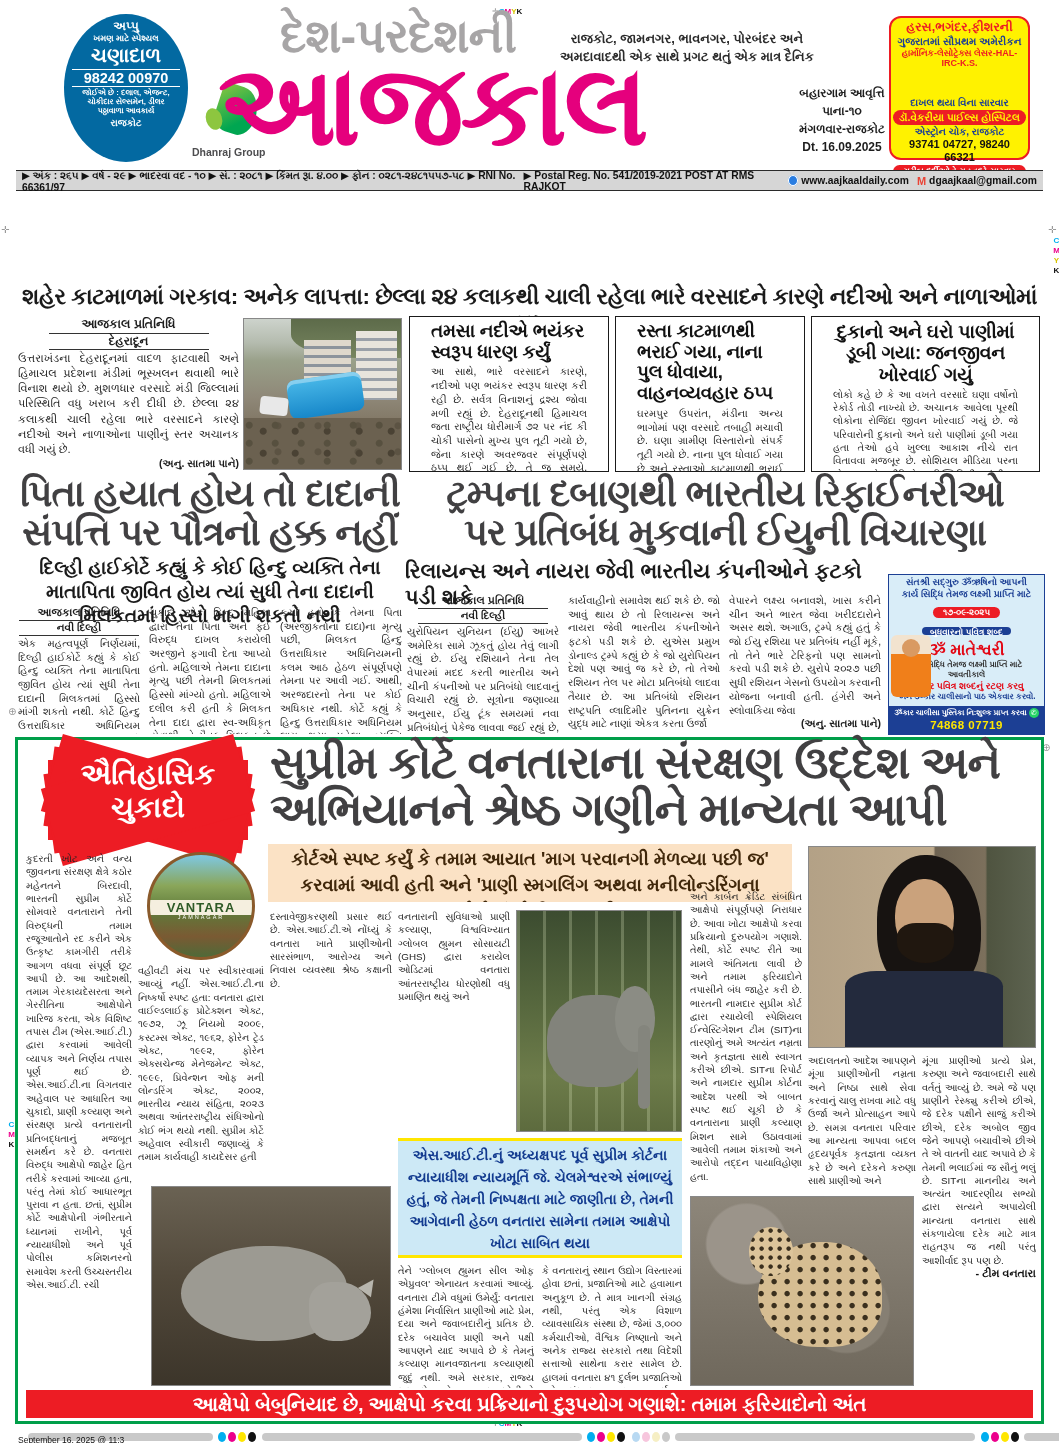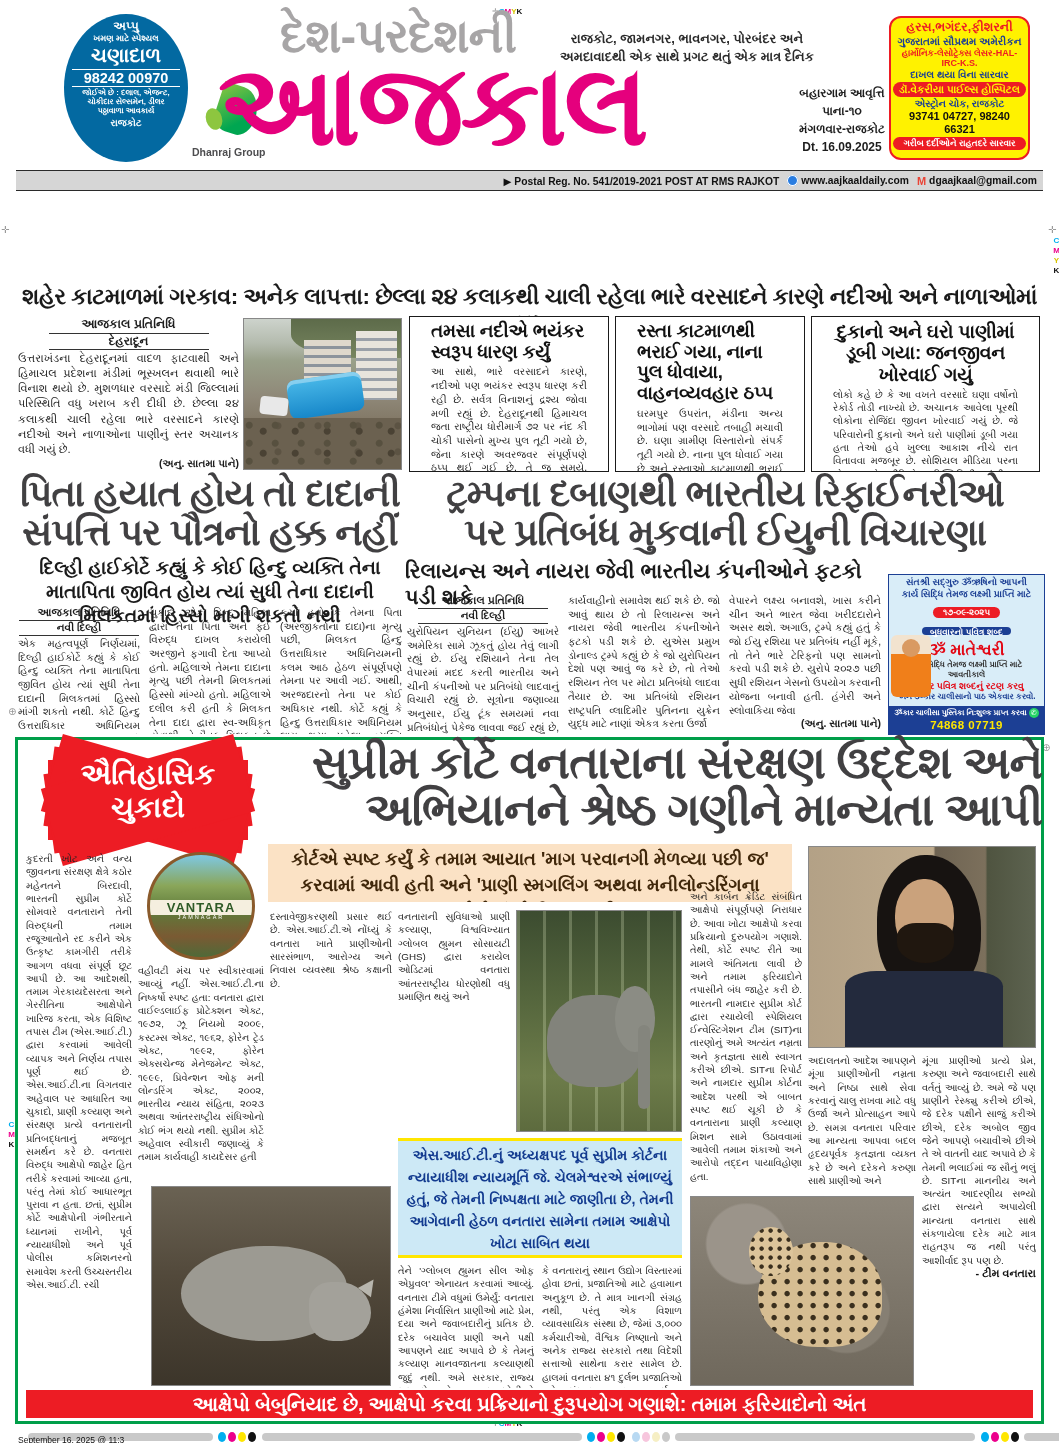--- a/index.html
+++ b/index.html
@@ -101,21 +101,21 @@
   .guruad .foot{position:absolute;left:0;bottom:0;width:100%;background:#1c3f94;color:#fff;font-size:7.6px;font-weight:700;padding:2px 1px;box-sizing:border-box;}
   .guruad .foot .ph{color:#ffe600;font-size:11.5px;font-weight:800;letter-spacing:.5px;}
   .wicon{display:inline-block;width:10px;height:10px;background:#25d366;border-radius:50%;color:#fff;font-size:7px;line-height:10px;}
   .guruimg{position:absolute;left:2px;top:60px;width:40px;height:62px;background:linear-gradient(180deg,#f2e3cf 30%,#f07f1a 31%);border-radius:6px;}
   .guruimg::before{content:"";position:absolute;left:11px;top:4px;width:18px;height:18px;background:#d99a62;border-radius:50%;}
   
   .vbox{left:15px;top:737px;width:1029px;height:687px;border:3px solid #009e49;box-sizing:border-box;background:#fff;}
   .burst{left:6px;top:4px;width:248px;height:112px;}
   .burst .sq{position:absolute;left:24px;top:16px;width:200px;height:80px;background:#ed1c24;}
   .burst .t{position:absolute;left:0;top:14px;width:100%;text-align:center;color:#fff;font-weight:800;font-size:29px;line-height:1.15;}
-  .vhead{left:252px;top:0px;width:772px;font-size:45px;font-weight:800;color:#414042;text-align:right;letter-spacing:-1px;line-height:1.04;}
+  .vhead{left:252px;top:0px;width:772px;font-size:45px;font-weight:800;color:#414042;text-align:left;letter-spacing:-1px;line-height:1.04;}
   .quote{left:250px;top:104px;width:524px;height:58px;background:#fbe2c5;color:#40270a;font-weight:800;font-size:18px;
          text-align:center;line-height:1.45;box-sizing:border-box;padding:2px 8px;}
   .vtxt{font-size:9.8px;line-height:1.36;color:#222;}
   .vlogo{width:108px;height:108px;margin:0 auto 4px;border-radius:50%;border:3px solid #8a5a2b;box-sizing:border-box;position:relative;
          background:linear-gradient(180deg,#7ec8e3 0%,#8aa65a 30%,#5f7a3a 55%,#7a5a33 80%,#4f6a38 100%);overflow:hidden;}
   .vlogo .band{position:absolute;left:0;top:44%;width:100%;background:#f5efdf;color:#2e5a27;font-weight:800;font-size:13px;text-align:center;letter-spacing:1px;}
   .vlogo .sub{position:absolute;left:0;top:58%;width:100%;color:#fff;font-size:5.5px;text-align:center;letter-spacing:2px;}
   .capbox{background:#cde9f6;border-top:3px solid #ffe600;border-bottom:3px solid #ffe600;color:#123a8f;font-weight:800;
           font-size:14.2px;line-height:1.55;text-align:center;box-sizing:border-box;padding:3px 4px;}
   .vsig{font-weight:800;font-size:11px;text-align:right;color:#111;}
@@ -171,28 +171,29 @@
     <div>બહારગામ આવૃત્તિ</div>
     <div>પાના-૧૦</div>
     <div class="xb">મંગળવાર-રાજકોટ</div>
     <div class="xb">Dt. 16.09.2025</div>
   </div>
 
   <div class="abs pilesad">
     <div class="r">હરસ,ભગંદર,ફીશરની</div>
     <div class="bl">ગુજરાતમાં સૌપ્રથમ અમેરીકન</div>
     <div class="r2">હાર્મોનિક-લેસોટ્રેક્સ લેસર-HAL-IRC-K.S.</div>
-    <div class="bl" style="font-size:10px;">દાખલ થયા વિના સારવાર</div>
+    <div class="bl" style="font-size:10px;margin-top:28px;">દાખલ થયા વિના સારવાર</div>
     <div class="band">ડૉ.વેકરીયા પાઈલ્સ હોસ્પિટલ</div>
     <div class="bl" style="font-size:10px;">એસ્ટ્રોન ચોક, રાજકોટ</div>
     <div class="phs">93741 04727, 98240 66321</div>
     <div class="band2">ગરીબ દર્દીઓને રાહતદરે સારવાર</div>
   </div>
 
   <div class="abs infobar">
+    <span>▶ અંક : ૨૬૫  ▶ વર્ષ - ૨૯  ▶ ભાદરવા વદ - ૧૦  ▶ સં. : ૨૦૮૧  ▶ કિંમત રૂા. ૪.૦૦  ▶ ફોન : ૦૨૮૧-૨૪૮૧૫૫૭-૫૮  ▶ RNI No. 66361/97</span>
     <span class="sp"></span>
     <span>▶ Postal Reg. No. 541/2019-2021 POST AT RMS RAJKOT</span>
     <span class="gicon"></span>
     <span>www.aajkaaldaily.com</span>
     <span class="micon">M</span>
     <span>dgaajkaal@gmail.com</span>
   </div>
 
   <div class="abs lead-sub">શહેર કાટમાળમાં ગરકાવ: અનેક લાપત્તા: છેલ્લા ૨૪ કલાકથી ચાલી રહેલા ભારે વરસાદને કારણે નદીઓ અને નાળાઓમાં પૂર</div>
 

